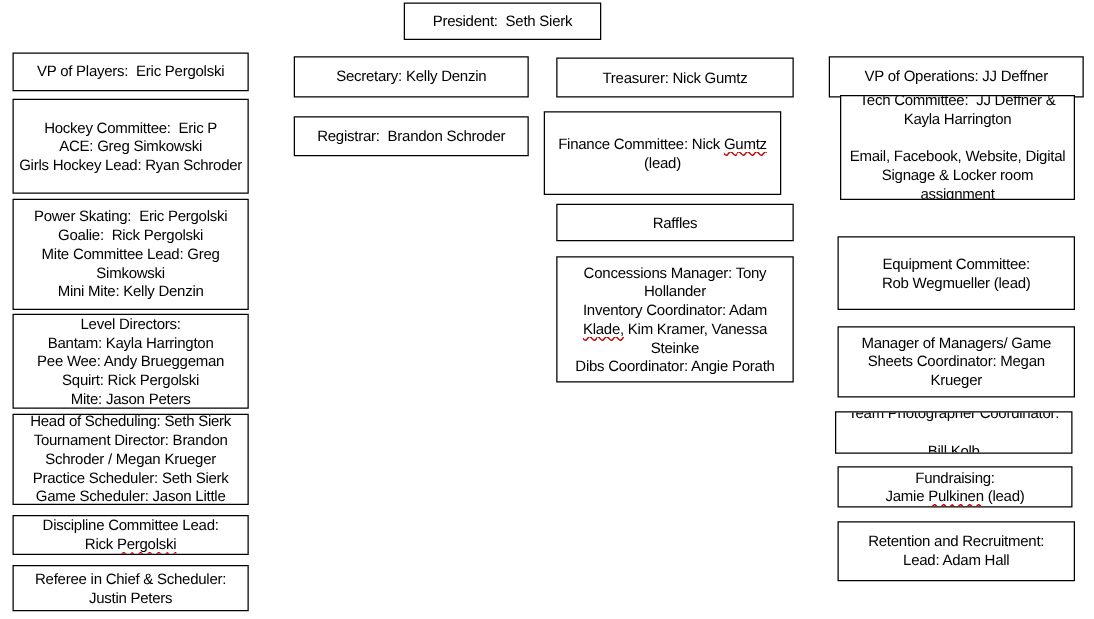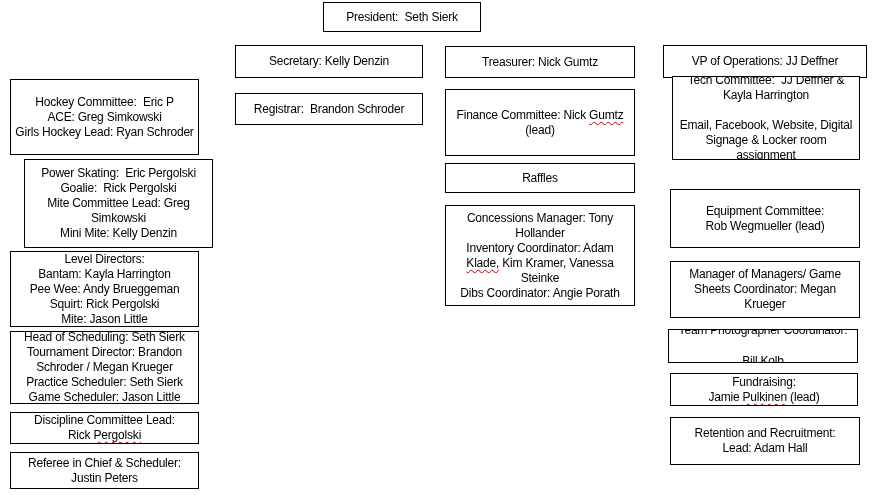--- a/index.html
+++ b/index.html
@@ -46,38 +46,41 @@
     text-underline-offset: 2px;
   }
 </style>
 </head>
 <body style="--bg: #ffffff; --boxbg: #ffffff; --border: #000000; --text: #000000; --squiggle: #c00000;">
 
 <div id="org-chart">
     <div class="box" style="left: 323px; top: 2px; width: 158px; height: 30px;">
       <div class="line">President:  Seth Sierk</div>
     </div>
+    <div class="box" style="left: 10px; top: 42px; width: 189px; height: 31px;">
+      <div class="line">VP of Players:  Eric Pergolski</div>
+    </div>
     <div class="box" style="left: 10px; top: 79px; width: 189px; height: 76px;">
       <div class="line">Hockey Committee:  Eric P</div>
       <div class="line">ACE: Greg Simkowski</div>
       <div class="line">Girls Hockey Lead: Ryan Schroder</div>
     </div>
-    <div class="box" style="left: 24px; top: 159px; width: 189px; height: 89px;">
+    <div class="box" style="left: 10px; top: 159px; width: 189px; height: 89px;">
       <div class="line">Power Skating:  Eric Pergolski</div>
       <div class="line">Goalie:  Rick Pergolski</div>
       <div class="line">Mite Committee Lead: Greg</div>
       <div class="line">Simkowski</div>
       <div class="line">Mini Mite: Kelly Denzin</div>
     </div>
     <div class="box" style="left: 10px; top: 251px; width: 189px; height: 76px;">
       <div class="line">Level Directors:</div>
       <div class="line">Bantam: Kayla Harrington</div>
       <div class="line">Pee Wee: Andy Brueggeman</div>
       <div class="line">Squirt: Rick Pergolski</div>
-      <div class="line">Mite: Jason Little</div>
+      <div class="line">Mite: Jason Peters</div>
     </div>
     <div class="box" style="left: 10px; top: 331px; width: 189px; height: 73px;">
       <div class="line">Head of Scheduling: Seth Sierk</div>
       <div class="line">Tournament Director: Brandon</div>
       <div class="line">Schroder / Megan Krueger</div>
       <div class="line">Practice Scheduler: Seth Sierk</div>
       <div class="line">Game Scheduler: Jason Little</div>
     </div>
     <div class="box" style="left: 10px; top: 412px; width: 189px; height: 32px;">
       <div class="line">Discipline Committee Lead:</div>
@@ -89,21 +92,21 @@
     </div>
     <div class="box" style="left: 235px; top: 45px; width: 188px; height: 33px;">
       <div class="line">Secretary: Kelly Denzin</div>
     </div>
     <div class="box" style="left: 235px; top: 93px; width: 188px; height: 32px;">
       <div class="line">Registrar:  Brandon Schroder</div>
     </div>
     <div class="box" style="left: 445px; top: 46px; width: 190px; height: 32px;">
       <div class="line">Treasurer: Nick Gumtz</div>
     </div>
-    <div class="box" style="left: 445px; top: 89px; width: 190px; height: 67px;">
+    <div class="box" style="left: 435px; top: 89px; width: 190px; height: 67px;">
       <div class="line"><span class="">Finance Committee: Nick </span><span class="sq">Gumtz</span></div>
       <div class="line">(lead)</div>
     </div>
     <div class="box" style="left: 445px; top: 163px; width: 190px; height: 30px;">
       <div class="line">Raffles</div>
     </div>
     <div class="box" style="left: 445px; top: 205px; width: 190px; height: 101px;">
       <div class="line">Concessions Manager: Tony</div>
       <div class="line">Hollander</div>
       <div class="line">Inventory Coordinator: Adam</div>

